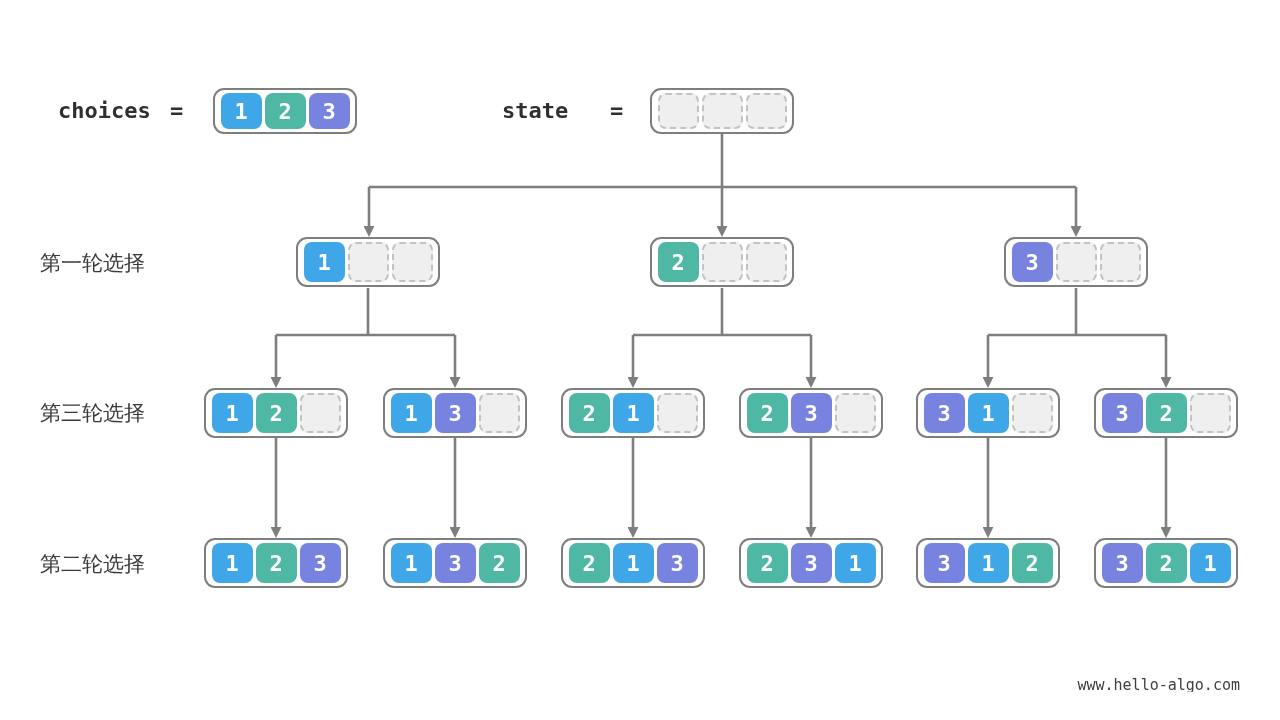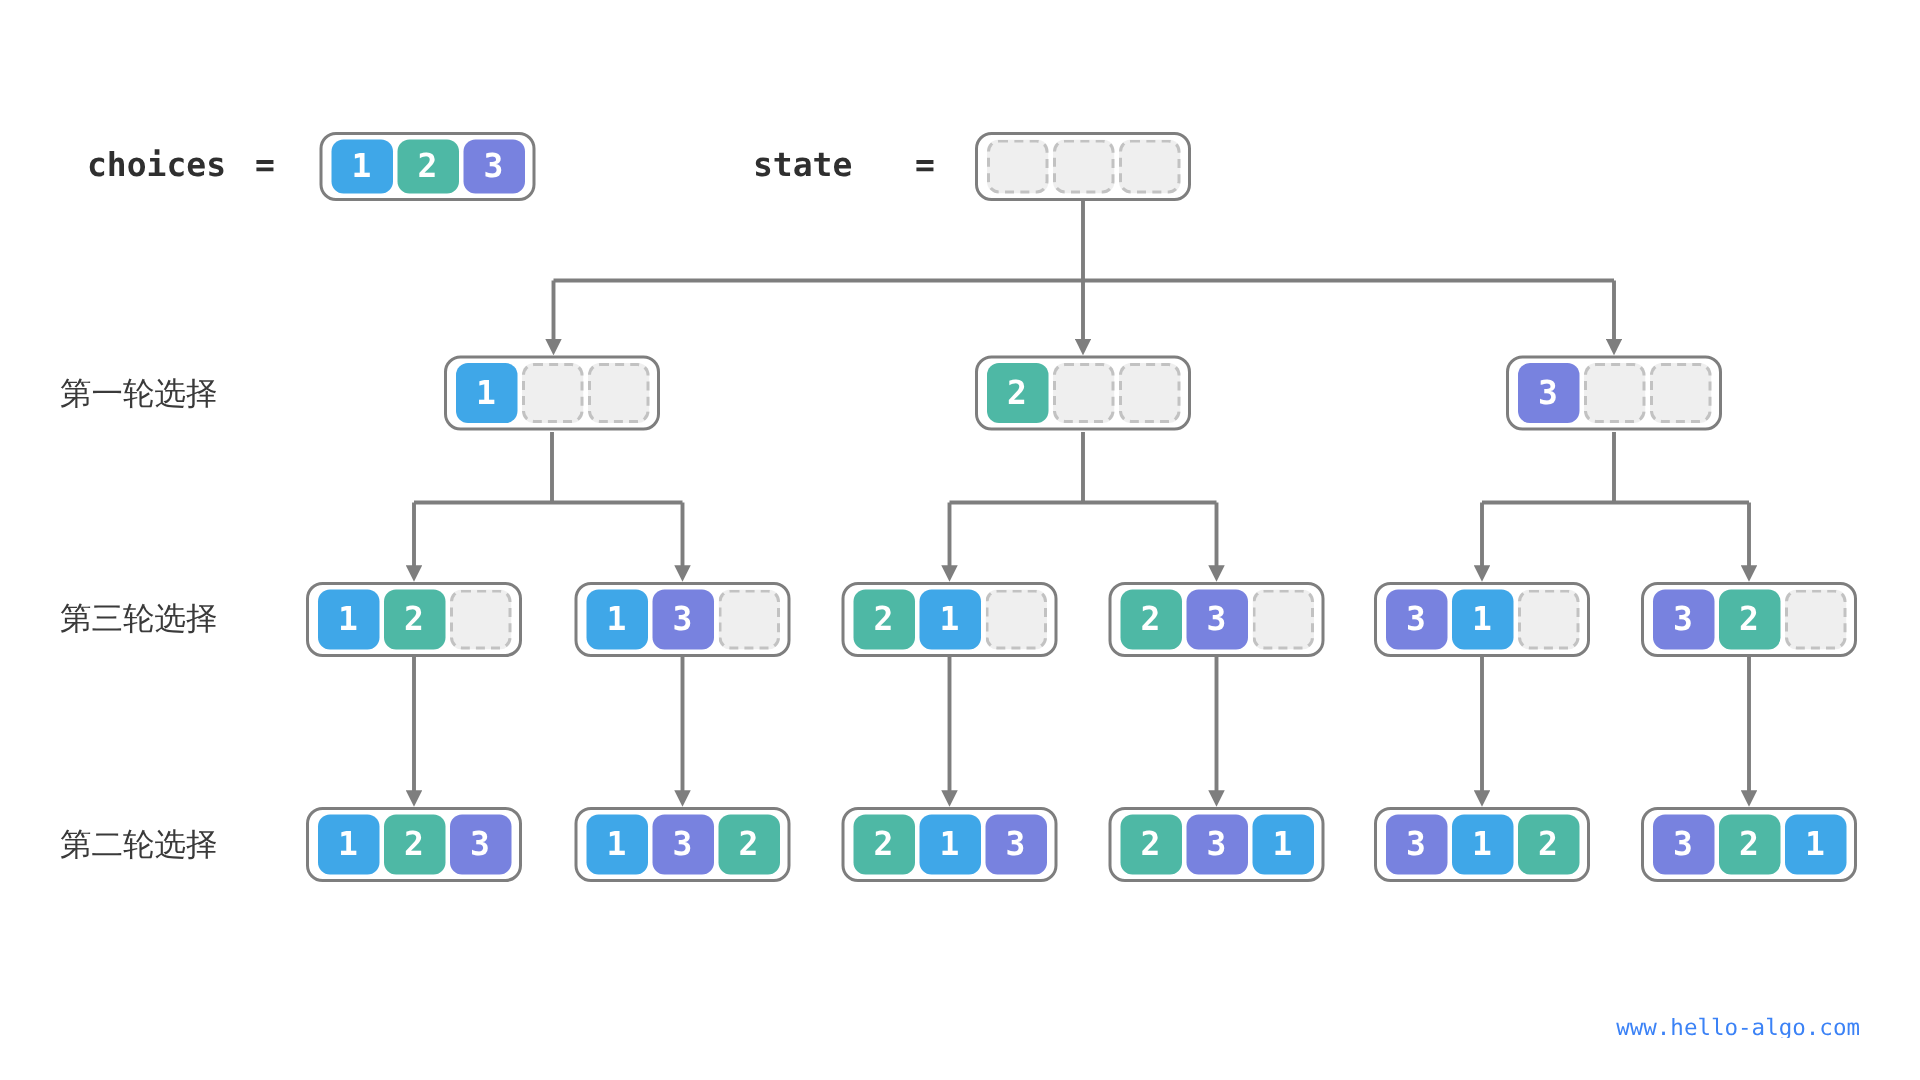--- a/index.html
+++ b/index.html
@@ -26,21 +26,21 @@
     width:41px;height:40px;border-radius:8px;box-sizing:border-box;
     display:flex;align-items:center;justify-content:center;
     font-family:"DejaVu Sans Mono",monospace;font-weight:bold;
     font-size:22px;color:#ffffff;
   }
   .topbox .cell{height:36px;}
   .cell.empty{background:#efefef;border:2px dashed #c2c2c2;}
   #wires{position:absolute;left:0;top:0;pointer-events:none;}
   .watermark{
     position:absolute;right:40px;top:676px;
-    font-family:"DejaVu Sans Mono",monospace;font-size:15px;color:#3b82f6;text-align:right;
+    font-family:"DejaVu Sans Mono",monospace;font-size:15px;color:#404040;text-align:right;
   }
 </style>
 </head>
 <body>
 
 <div id="canvas">
 
   <svg id="wires" width="1280" height="720" viewBox="0 0 1280 720">
     <defs>
       <marker id="ah" viewBox="0 0 10 10" refX="1" refY="5" orient="auto" markerUnits="userSpaceOnUse" markerWidth="11" markerHeight="11">

